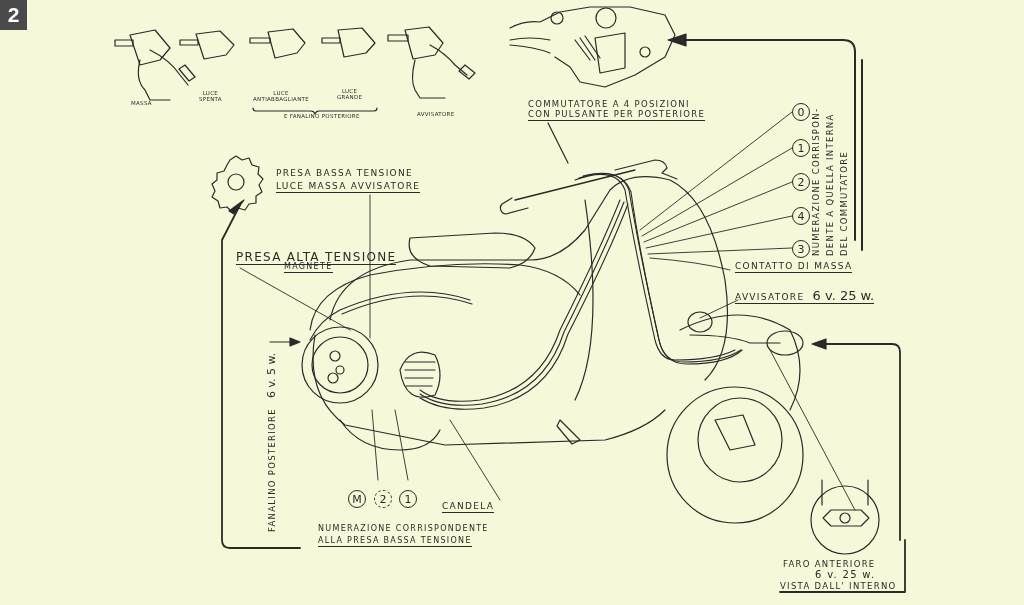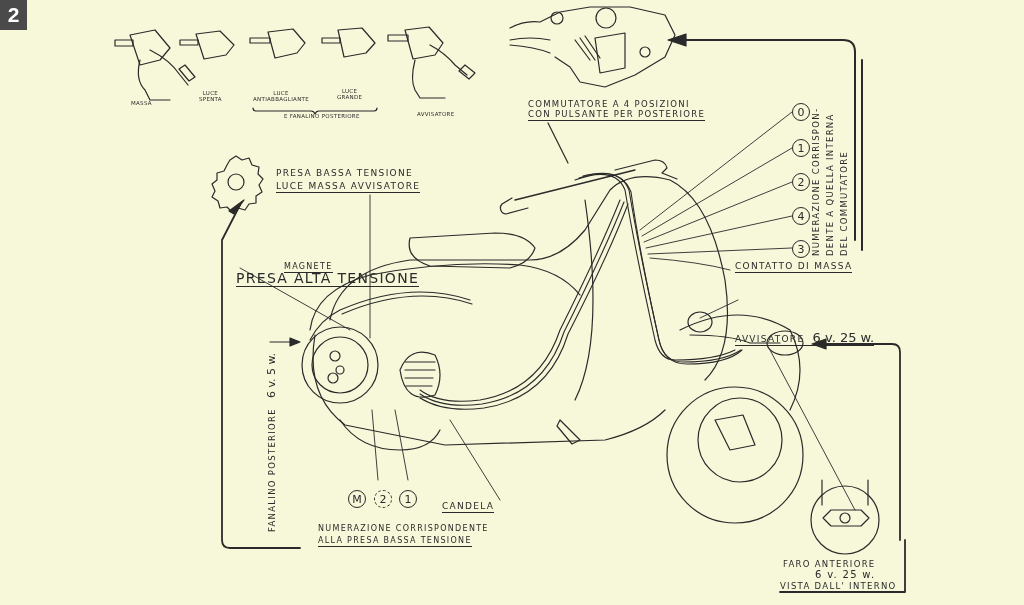--- a/index.html
+++ b/index.html
@@ -170,28 +170,28 @@
 <div class="lbl vert" style="left:826px;top:256px;font-size:8.5px;">DENTE A QUELLA INTERNA</div>
 <div class="lbl vert" style="left:840px;top:256px;font-size:8.5px;">DEL COMMUTATORE</div>
 
 <div class="circ" style="left:792px;top:103px;">0</div>
 <div class="circ" style="left:792px;top:139px;">1</div>
 <div class="circ" style="left:792px;top:173px;">2</div>
 <div class="circ" style="left:792px;top:207px;">4</div>
 <div class="circ" style="left:792px;top:240px;">3</div>
 
 <div class="lbl u" style="left:735px;top:262px;">CONTATTO DI MASSA</div>
-<div class="lbl u" style="left:735px;top:289px;margin-top:42px;">
+<div class="lbl u" style="left:735px;top:289px;">
   <span>AVVISATORE</span>
   <span style="font-size:13px;letter-spacing:0;margin-left:4px;">6 v. 25 w.</span>
 </div>
 
 <div class="lbl" style="left:276px;top:169px;">PRESA BASSA TENSIONE</div>
 <div class="lbl u" style="left:276px;top:182px;">LUCE MASSA AVVISATORE</div>
-<div class="lbl u" style="left:236px;top:251px;font-size:14px;margin-top:20px;">PRESA ALTA TENSIONE</div>
+<div class="lbl u" style="left:236px;top:251px;font-size:12px;">PRESA ALTA TENSIONE</div>
 <div class="lbl u" style="left:236px;top:263px;font-size:8px;margin-left:48px;">MAGNETE</div>
 
 <div class="lbl vert" style="left:266px;top:532px;font-size:8.5px;">
   <span>FANALINO POSTERIORE</span>
   <span style="font-size:11px;letter-spacing:0;margin-left:6px;">6 v. 5 w.</span>
 </div>
 
 <div class="circ" style="left:348px;top:490px;">M</div>
 <div class="circ dash" style="left:374px;top:490px;">2</div>
 <div class="circ" style="left:399px;top:490px;">1</div>

